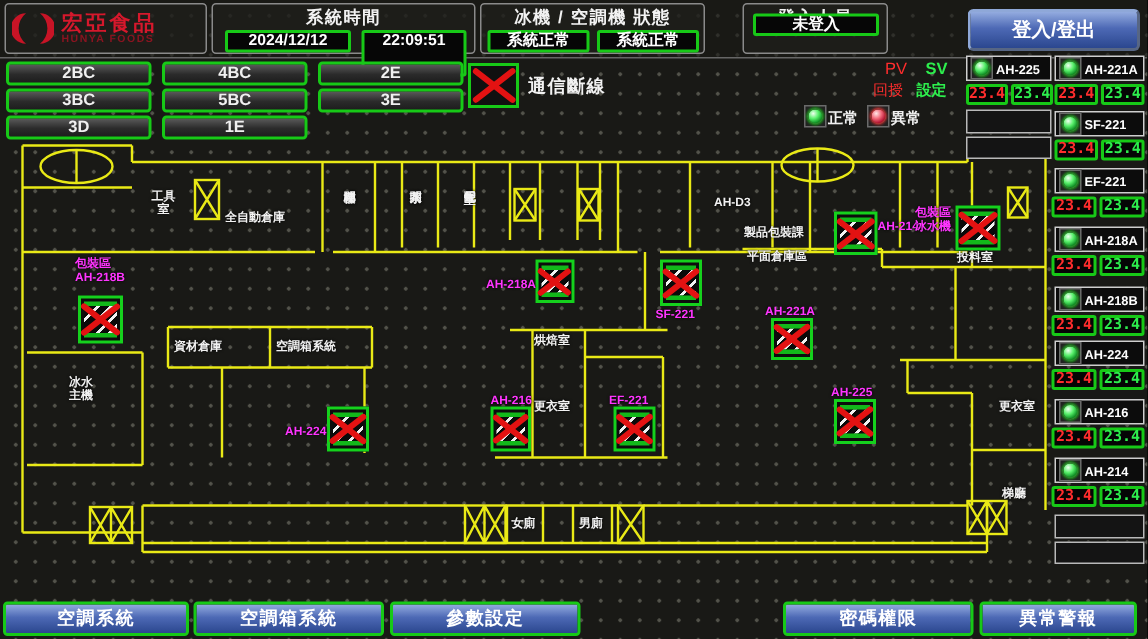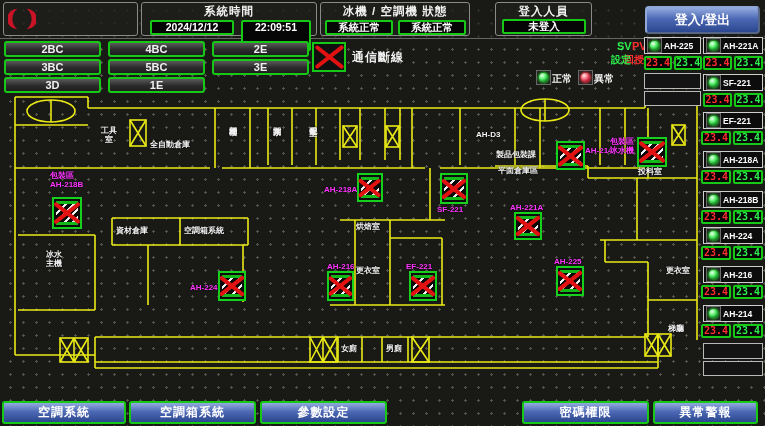--- a/index.html
+++ b/index.html
@@ -26,21 +26,21 @@
   
   .zbtn{position:absolute;width:97px;height:16px;background:linear-gradient(#5a5a5a,#2b2b2b 55%,#1d1d1d);
         border:2px solid #17c917;color:#f0f0f0;font-weight:bold;font-size:11px;text-align:center;
         line-height:12px;border-radius:3px;box-sizing:border-box;z-index:5;cursor:pointer;}
   
   .comm-box{position:absolute;left:312px;top:42px;width:34px;height:30px;border:2px solid #17c917;
             background:#101010;box-sizing:border-box;z-index:5;}
   .xbar{position:absolute;left:-8%;top:calc(50% - 2px);width:116%;height:4px;background:#e31212;border-radius:2px;}
   .xbar.a{transform:rotate(38deg);}  .xbar.b{transform:rotate(-38deg);}
   .comm-label{position:absolute;left:352px;top:49px;font-size:12px;font-weight:bold;color:#f2f2f2;z-index:5;letter-spacing:1px;}
-  .hdr-pv{position:absolute;font-size:11px;font-weight:bold;color:#ff2d2d;z-index:5;margin-left:42px;}
+  .hdr-pv{position:absolute;font-size:11px;font-weight:normal;color:#ff2d2d;z-index:5;}
   .hdr-sv{position:absolute;font-size:11px;font-weight:bold;color:#2dee4d;z-index:5;}
   .led-sq{position:absolute;width:13px;height:13px;background:#222;border:1px solid #6a6a6a;
           display:flex;align-items:center;justify-content:center;z-index:5;}
   .led{width:9px;height:9px;border-radius:50%;flex:none;
        background:radial-gradient(circle at 35% 30%,#f0fff0,#57ef6a 40%,#0f8f25 75%,#064d12);
        border:1px solid #2a8a2a;box-shadow:0 0 2px #1f1;}
   .led.red{background:radial-gradient(circle at 35% 30%,#ffe8e8,#f26a7a 40%,#b01030 75%,#5d0715);
            border-color:#a33;box-shadow:0 0 2px #f33;}
   .led-lab{position:absolute;font-size:10px;font-weight:bold;color:#f0f0f0;z-index:5;}
   
@@ -209,38 +209,42 @@
   <div class="rlabel vert" style="left:308px;top:121px">配電室</div>
   <div class="rlabel vert" style="left:228px;top:121px">樓梯間</div>
 
   <div class="topbar">
     <div class="sec" style="left:3px;top:2px;width:135px;height:34px">
       <div class="logo-wrap">
         <svg width="28" height="26" viewBox="0 0 30 28">
           <path d="M10 3 a11 11 0 1 0 0 22 a14 14 0 0 1 0 -22 Z" fill="#c81426"></path>
           <path d="M20 3 a11 11 0 1 1 0 22 a14 14 0 0 0 0 -22 Z" fill="#c81426"></path>
         </svg>
+        <div class="logo-txt">
+          <div class="cn">宏亞食品</div>
+          <div class="en">HUNYA FOODS</div>
+        </div>
       </div>
     </div>
 
     <div class="sec" style="left:141px;top:2px;width:176px;height:34px">
       <span class="sec-label">系統時間</span>
       <div class="valbox" style="left:8px;top:17px;width:84px;height:15px">2024/12/12</div>
       <div class="valbox" style="left:99px;top:17px;width:70px;height:31px">22:09:51</div>
     </div>
 
     <div class="sec" style="left:320px;top:2px;width:150px;height:34px">
       <span class="sec-label">冰機 / 空調機 狀態</span>
       <div class="valbox" style="left:4px;top:17px;width:68px;height:15px">系統正常</div>
       <div class="valbox" style="left:77px;top:17px;width:68px;height:15px">系統正常</div>
     </div>
 
     <div class="sec" style="left:495px;top:2px;width:97px;height:34px">
       <span class="sec-label">登入人員</span>
-      <div class="valbox" style="left:6px;top:16px;width:84px;height:15px">未登入</div>
+      <div class="valbox" style="left:6px;top:6px;width:84px;height:15px">未登入</div>
     </div>
 
     <div class="login-btn" style="left:645px;top:6px;width:115px;height:28px">登入/登出</div>
   </div>
 
   <div class="zbtn" style="left:4px;top:41px">2BC</div>
   <div class="zbtn" style="left:108px;top:41px">4BC</div>
   <div class="zbtn" style="left:212px;top:41px">2E</div>
   <div class="zbtn" style="left:4px;top:59px">3BC</div>
   <div class="zbtn" style="left:108px;top:59px">5BC</div>

